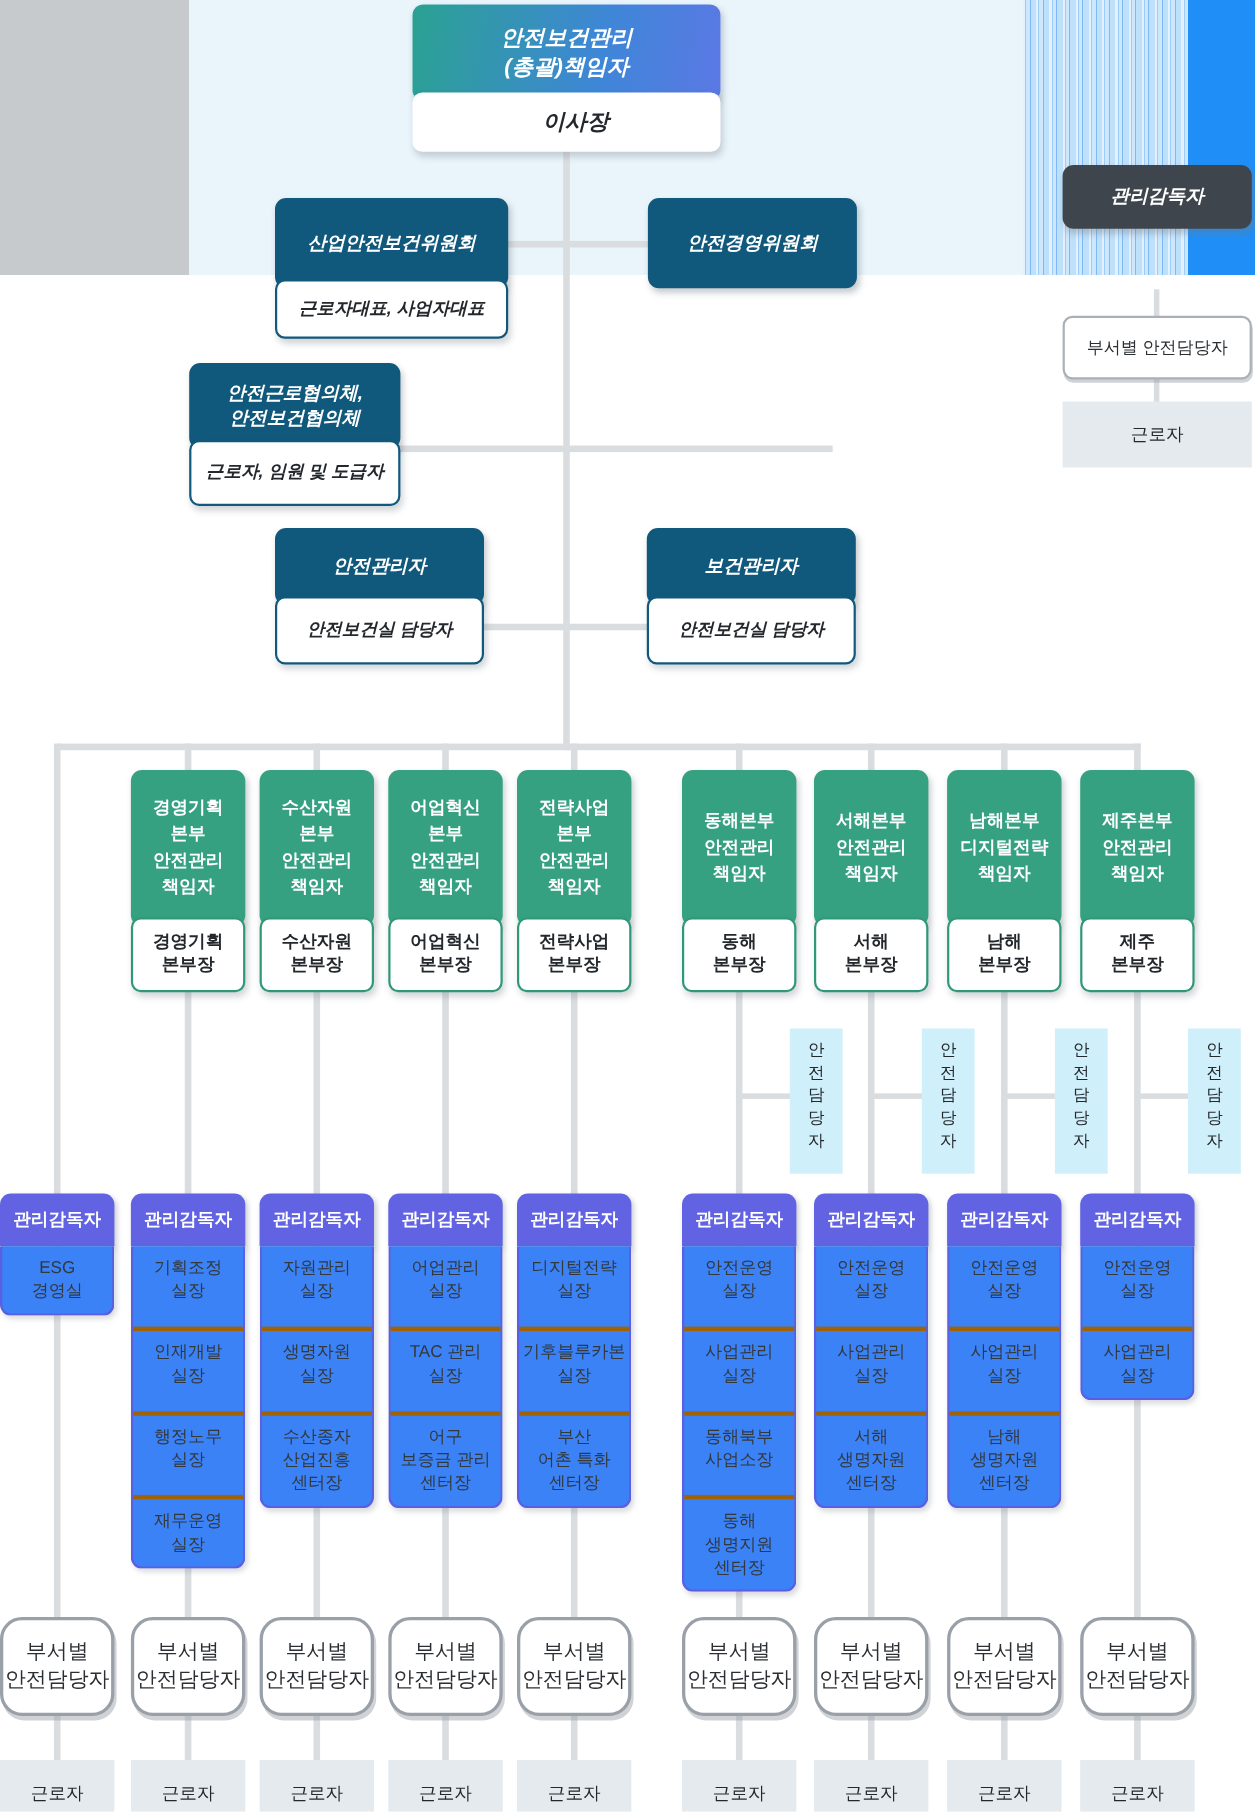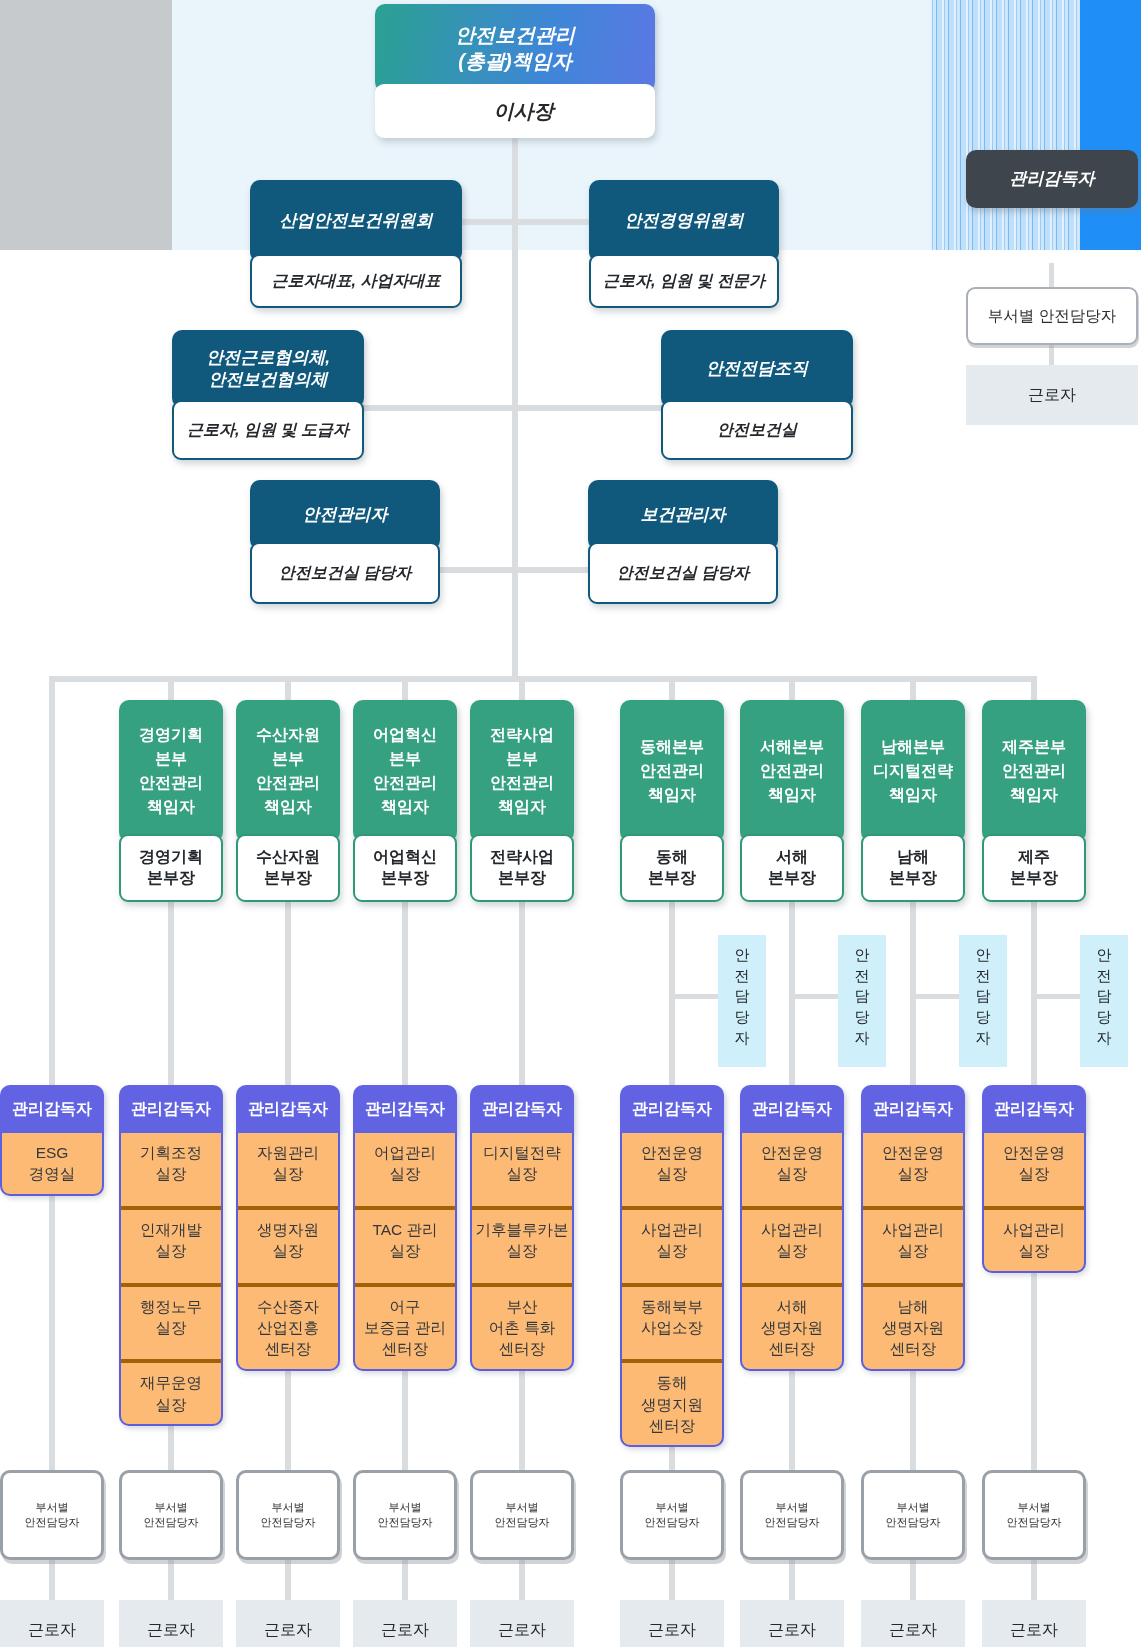--- a/index.html
+++ b/index.html
@@ -44,27 +44,27 @@
   .gbody{position:relative;margin-top:-8px;background:#fff;border:2px solid #2f9878;border-radius:9px;
     height:64px;display:flex;align-items:center;justify-content:center;text-align:center;font-weight:700;
     font-size:16px;white-space:pre-line;line-height:1.3;box-shadow:2px 4px 6px rgba(110,120,130,.30);}
   .sstub{position:absolute;top:994px;left:52px;width:52px;height:5px;background:#dadde0;}
   .sbox{position:absolute;top:935px;left:98px;width:48px;height:122px;background:#cfeffa;
     text-align:center;font-size:15px;line-height:1.38;white-space:pre-line;padding-top:10px;color:#24282c;}
   .pcol{position:absolute;top:1085px;left:0;width:104px;box-sizing:border-box;}
   .phead{background:#6163e2;color:#fff;height:48px;border-radius:10px 10px 0 0;display:flex;
     align-items:center;justify-content:center;font-size:16px;font-weight:700;
     box-shadow:2px 3px 5px rgba(110,120,130,.35);}
-  .pitems{background:#fdba74;border:2px solid #5b5ee0;border-top:none;border-radius:0 0 10px 10px;
+  .pitems{background:#3b82f6;border:2px solid #5b5ee0;border-top:none;border-radius:0 0 10px 10px;
     box-shadow:2px 3px 5px rgba(110,120,130,.25);}
   .pitem{padding:9px 2px;text-align:center;font-size:15.5px;line-height:1.38;white-space:pre-line;color:#33383d;}
   .pitem + .pitem{border-top:4px solid #a16207;margin-top:12px;}
   .dept{position:absolute;top:1470px;left:0;width:104px;height:90px;box-sizing:border-box;background:#fff;
-    border:3px solid #99a0a8;border-radius:10px;display:flex;align-items:center;justify-content:center;
-    text-align:center;font-size:11px;line-height:1.35;white-space:pre-line;color:#2b2f33;
+    border:3px solid #99a0a8;border-radius:20px;display:flex;align-items:center;justify-content:center;
+    text-align:center;font-size:19px;line-height:1.35;white-space:pre-line;color:#2b2f33;
     box-shadow:2px 4px 0 rgba(150,156,163,.45);}
   .worker{position:absolute;top:1600px;left:0;width:104px;height:60px;background:#e5eaee;display:flex;
     align-items:center;justify-content:center;font-size:16px;color:#24282c;}
 
   
   .audit{position:absolute;left:966px;top:0;width:172px;height:430px;}
   .audit .nhead{height:58px;}
   .audit .nbody{height:60px;}
   .a-dept{position:absolute;top:287px;left:0;width:172px;height:58px;box-sizing:border-box;background:#fff;
     border:2px solid #aab0b7;border-radius:9px;display:flex;align-items:center;justify-content:center;
@@ -103,31 +103,26 @@
     <div class="a-dept">부서별 안전담당자</div>
     <div class="a-worker">근로자</div>
   </div>
 
   <div class="node v-navy" style="left:250px;top:180px;width:212px">
     <div class="nhead" style="height:82px">산업안전보건위원회</div>
     <div class="nbody" style="height:50px">근로자대표, 사업자대표</div>
   </div>
   <div class="node v-navy" style="left:589px;top:180px;width:190px">
     <div class="nhead" style="height:82px">안전경영위원회</div>
-    <div class="nbody" style="height:50px">근로자, 임원 및 전문가</div>
   </div>
 
   <div class="node v-navy" style="left:172px;top:330px;width:192px">
     <div class="nhead" style="height:78px">안전근로협의체,
 안전보건협의체</div>
     <div class="nbody" style="height:56px">근로자, 임원 및 도급자</div>
-  </div>
-  <div class="node v-navy" style="left:661px;top:330px;width:192px">
-    <div class="nhead" style="height:78px">안전전담조직</div>
-    <div class="nbody" style="height:56px">안전보건실</div>
   </div>
 
   <div class="node v-navy" style="left:250px;top:480px;width:190px">
     <div class="nhead" style="height:70px">안전관리자</div>
     <div class="nbody" style="height:58px">안전보건실 담당자</div>
   </div>
   <div class="node v-navy" style="left:588px;top:480px;width:190px">
     <div class="nhead" style="height:70px">보건관리자</div>
     <div class="nbody" style="height:58px">안전보건실 담당자</div>
   </div>

